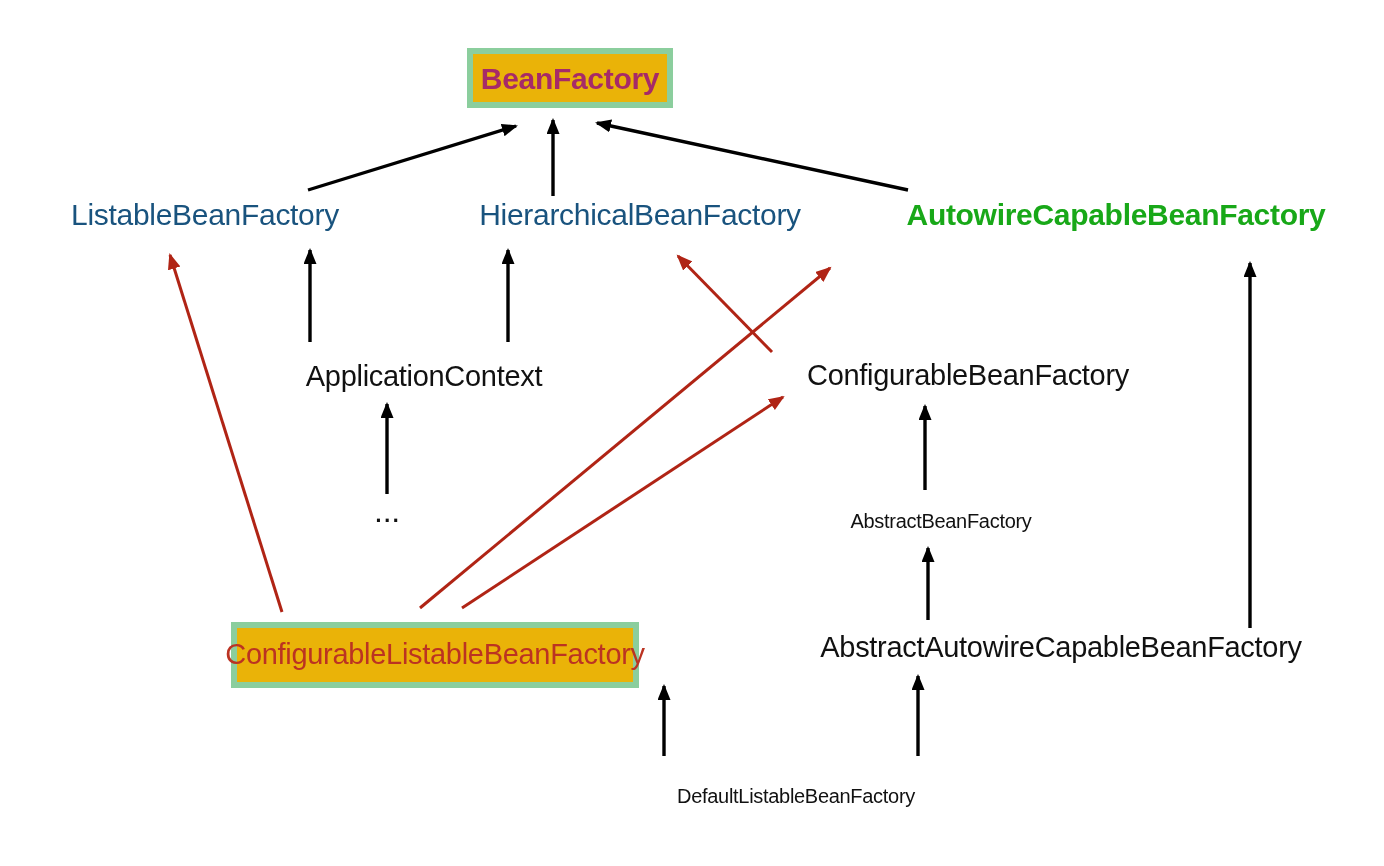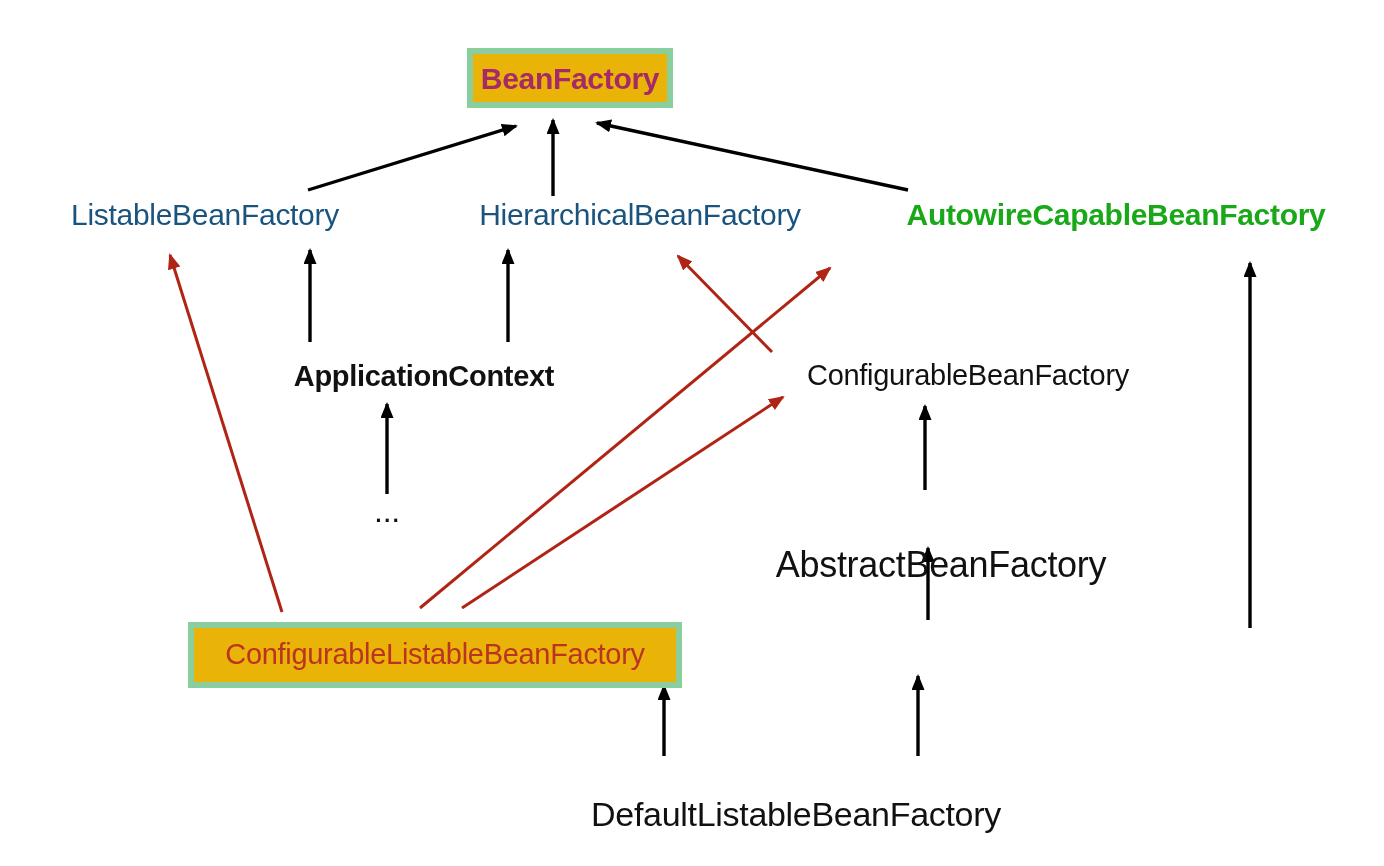--- a/index.html
+++ b/index.html
@@ -17,21 +17,21 @@
   .node{
     position:absolute;
     transform:translate(-50%,-50%);
     white-space:nowrap;
     line-height:1.1;
     letter-spacing:-0.3px;
   }
   .node.magenta{color:var(--title-magenta);font-weight:600;}
   .node.blue{color:var(--interface-blue);font-weight:400;}
   .node.green{color:var(--interface-green);font-weight:700;}
-  .node.plain{color:var(--text-black);font-weight:700;}
+  .node.plain{color:var(--text-black);font-weight:400;}
   .node.bold{color:var(--text-black);font-weight:400;}
   .node.red{color:var(--highlight-red-text);font-weight:400;}
   .node.boxed{
     border:6px solid var(--box-border);
     background:#eab308;
     display:flex;align-items:center;justify-content:center;
     box-sizing:border-box;
   }
 </style>
 </head>
@@ -64,16 +64,17 @@
       <line x1="772" y1="352" x2="678" y2="256" class="edge red" marker-end="url(#arrow-red)"></line>
     </svg>
 
 <div class="node magenta boxed" style="left: 570px; top: 78px; font-size: 30px; width: 206px; height: 60px;">BeanFactory</div>
     <div class="node blue" style="left: 205px; top: 214px; font-size: 30px;">ListableBeanFactory</div>
     <div class="node blue" style="left: 640px; top: 214px; font-size: 30px;">HierarchicalBeanFactory</div>
     <div class="node green" style="left: 1100px; top: 214px; font-size: 30px; margin-left: 16px;">AutowireCapableBeanFactory</div>
     <div class="node plain" style="left: 424px; top: 377px; font-size: 29px;">ApplicationContext</div>
     <div class="node bold" style="left: 387px; top: 512px; font-size: 32px;">...</div>
     <div class="node bold" style="left: 968px; top: 376px; font-size: 29px;">ConfigurableBeanFactory</div>
-    <div class="node bold" style="left: 941px; top: 521px; font-size: 36px; margin-top: 44px;">AbstractBeanFactory</div>
-    <div class="node red boxed" style="left: 435px; top: 655px; font-size: 29px; width: 494px; height: 66px;">ConfigurableListableBeanFactory</div>
-    <div class="node bold" style="left: 796px; top: 815px; font-size: 34px;">DefaultListableBeanFactory</div>
+    <div class="node bold" style="left: 941px; top: 521px; font-size: 20px;">AbstractBeanFactory</div>
+    <div class="node red boxed" style="left: 435px; top: 655px; font-size: 29px; width: 408px; height: 66px;">ConfigurableListableBeanFactory</div>
+    <div class="node bold" style="left: 1061px; top: 648px; font-size: 29px;">AbstractAutowireCapableBeanFactory</div>
+    <div class="node bold" style="left: 796px; top: 796px; font-size: 20px;">DefaultListableBeanFactory</div>
   </div>
 
 </body></html>

